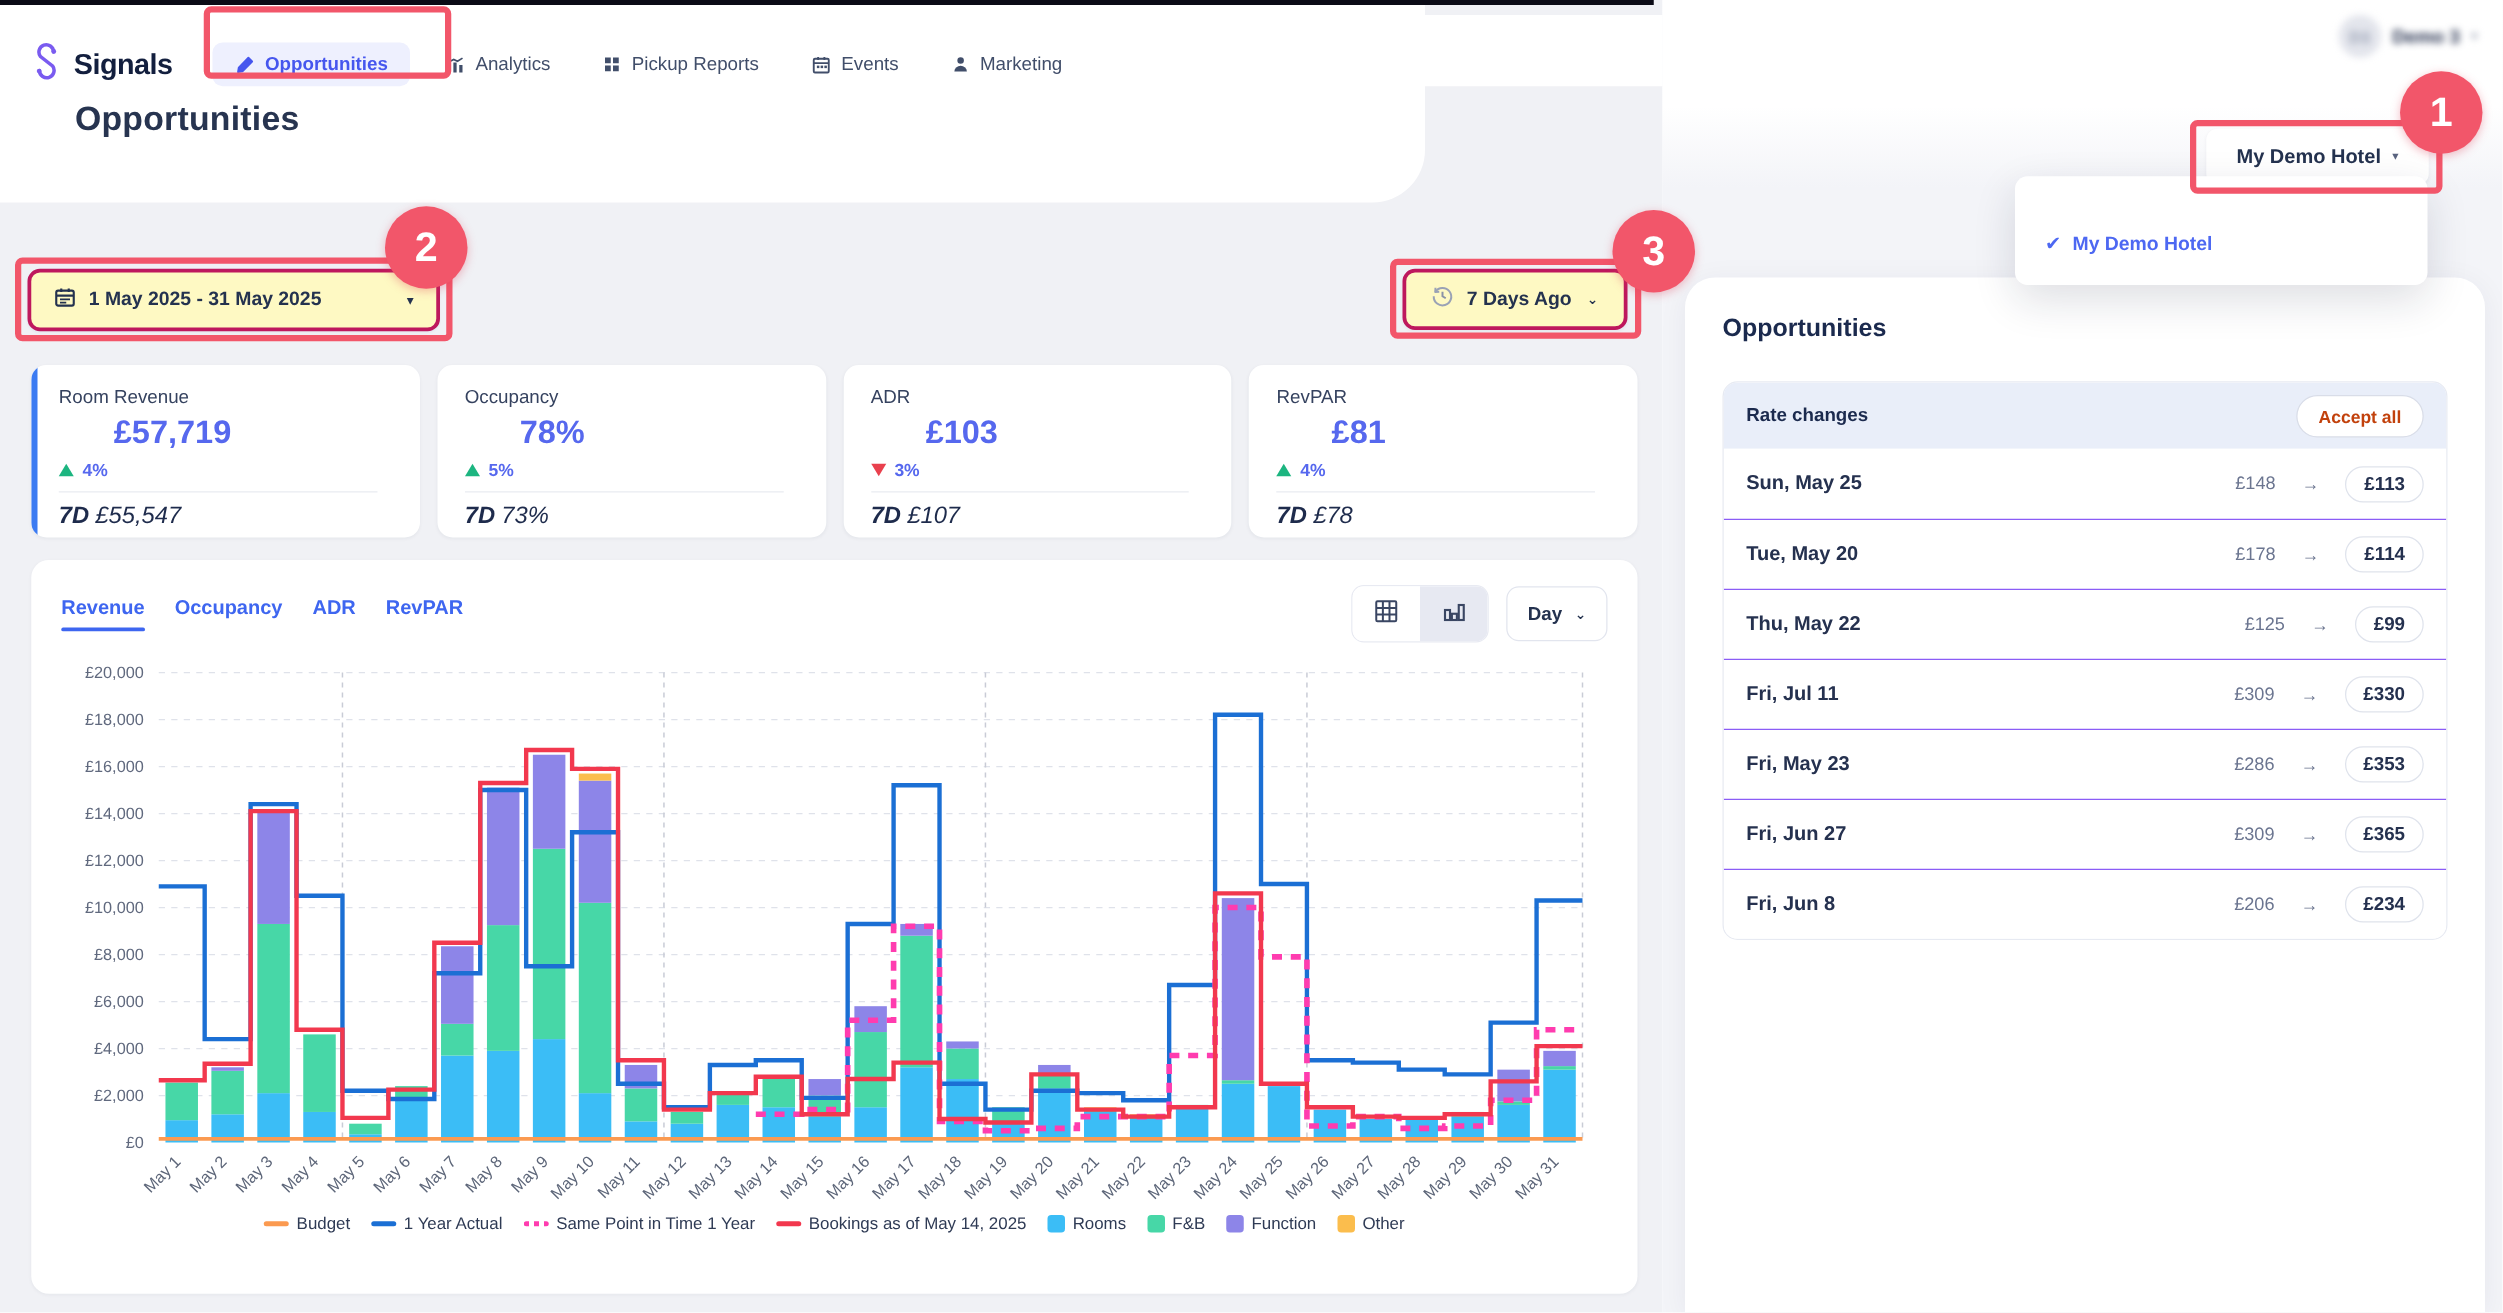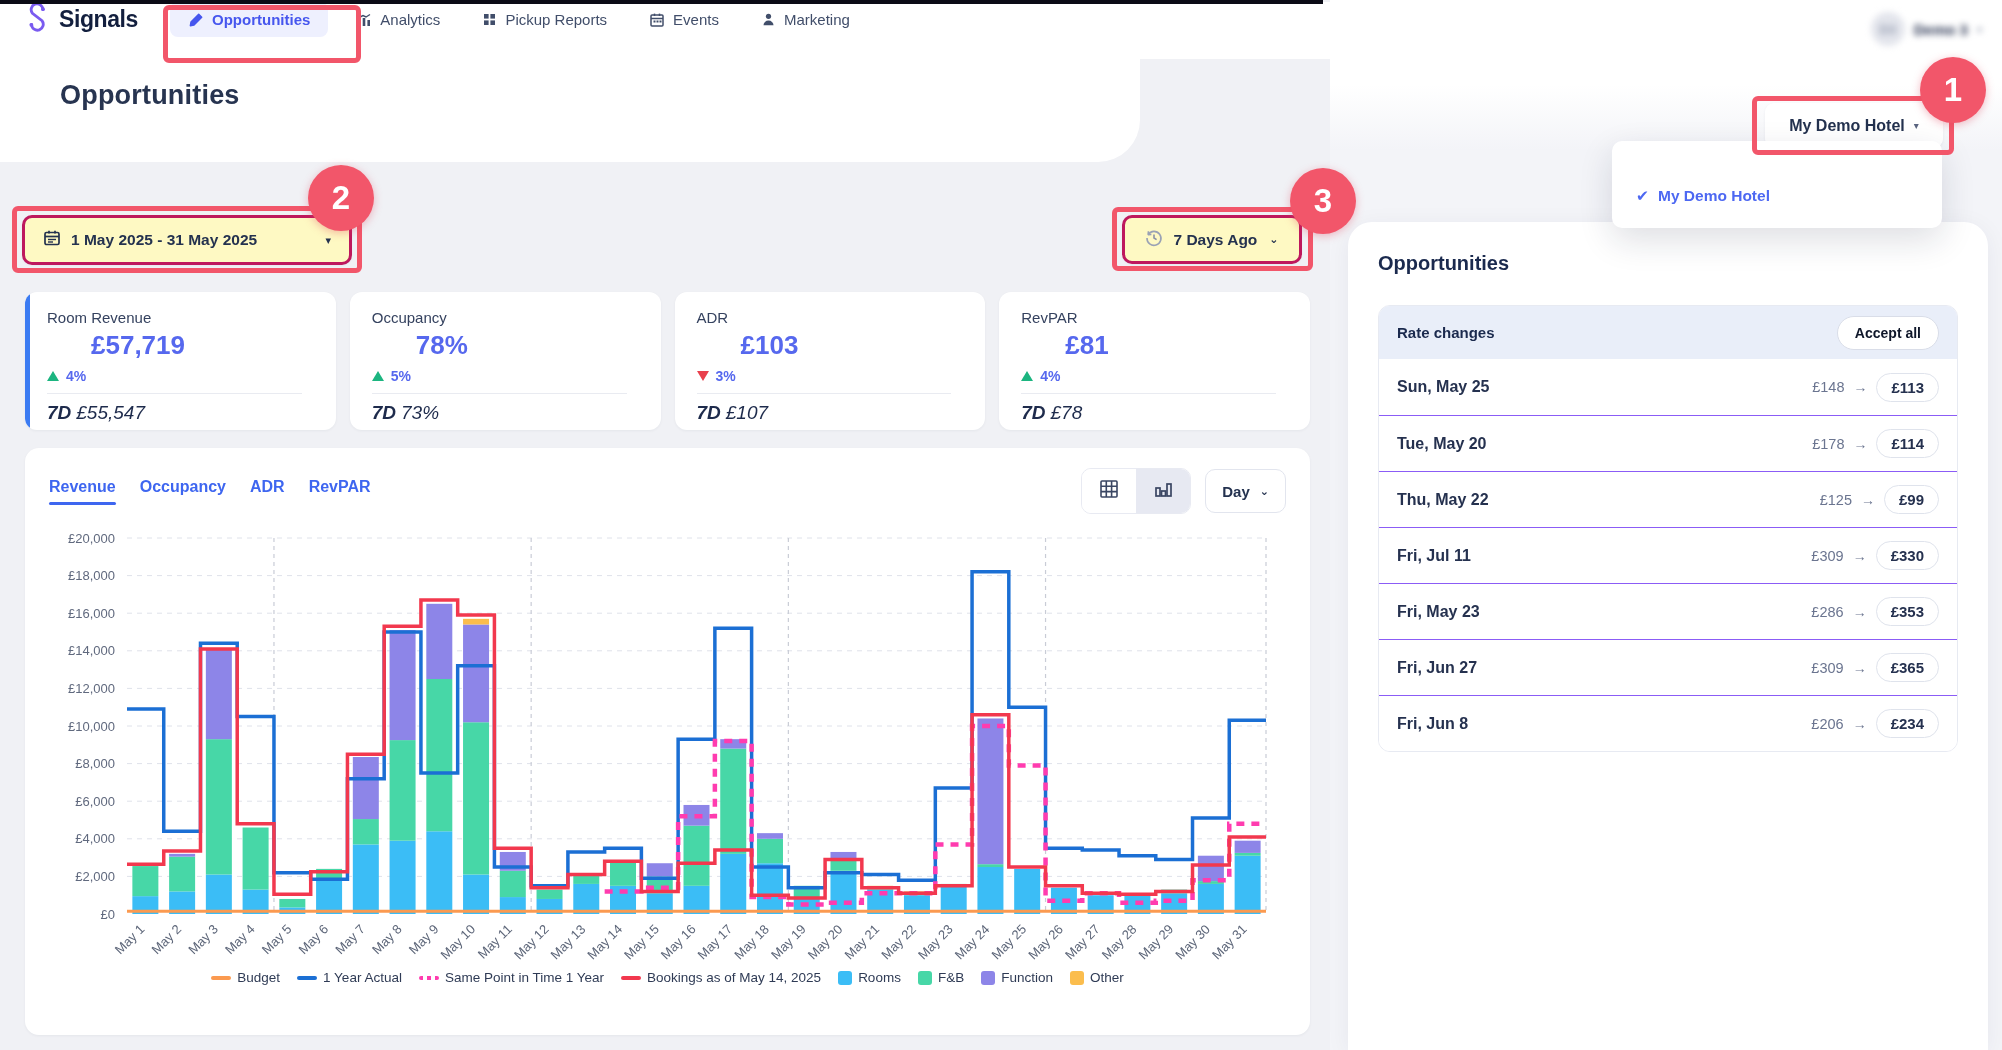--- a/index.html
+++ b/index.html
@@ -2,21 +2,21 @@
 <html><head>
 <meta charset="utf-8">
 <style>
   * { box-sizing: border-box; margin: 0; padding: 0; }
   html,body { width:2002px; height:1050px; font-family:"Liberation Sans","DejaVu Sans",sans-serif; background:#fff; overflow:hidden; }
   #stage { position:relative; width:2002px; height:1050px; background:#fff; }
 
   
   #left-col { position:absolute; left:0; top:0; width:1330px; height:1050px; background:#f0f1f5; }
   #left-white { position:absolute; left:0; top:0; width:1140px; height:162px; background:#fff; border-bottom-right-radius:42px; }
-  #topbar { position:absolute; left:0; top:2px; width:1330px; height:57px; background:#fff; display:flex; align-items:flex-start; z-index:3; }
+  #topbar { position:absolute; left:0; top:12px; width:1330px; height:57px; background:#fff; display:flex; align-items:flex-end; z-index:3; }
   #top-black-line { position:absolute; left:0; top:0; width:1323px; height:4px; background:#0b0b16; z-index:40; }
 
   .logo { display:flex; align-items:center; gap:7px; margin-left:22px; }
   .logo-text { font-size:23px; font-weight:700; color:#131f3e; letter-spacing:-0.4px; }
 
   #nav { display:flex; align-items:center; margin-left:32px; gap:14px; }
   .nav-item { display:flex; align-items:center; gap:8px; padding:9px 14px; font-size:15px; color:#414e6a; font-weight:500; border-radius:8px; cursor:pointer; white-space:nowrap; }
   .nav-item .nico { display:flex; align-items:center; }
   .nav-item.active { background:#eef0fe; color:#4656ee; font-weight:700; padding:9px 18px; }
   .nav-item.active svg * { stroke:#4656ee; fill:#4656ee; }
@@ -68,25 +68,25 @@
   #right-col { position:absolute; left:1330px; top:0; width:672px; height:1050px; background:linear-gradient(#ffffff 0px,#ffffff 85px,#f3f4f8 150px,#f3f4f8 100%); }
   #hotel-btn { position:absolute; left:1765px; top:103px; width:178px; height:45px; background:#fff; border-radius:9px; display:flex; align-items:center; justify-content:center; gap:9px; font-size:16px; font-weight:600; color:#24324f; cursor:pointer; z-index:6; box-shadow:0 1px 3px rgba(25,35,65,0.06); }
   #hotel-caret { font-size:10px; color:#5a6480; }
   #hotel-menu { position:absolute; left:1612px; top:141px; width:330px; height:87px; background:#fff; border-radius:10px; box-shadow:0 12px 34px rgba(20,30,60,0.14); z-index:20; display:flex; align-items:center; padding-top:22px; }
   #hotel-menu-item { display:flex; align-items:center; gap:9px; padding-left:24px; font-size:15.5px; font-weight:700; color:#4d68f2; cursor:pointer; }
   #opps-panel { position:absolute; left:1348px; top:222px; width:640px; height:828px; background:#fff; border-radius:24px 24px 0 0; box-shadow:0 4px 24px rgba(25,35,65,0.06); padding:30px; z-index:5; }
   #opps-title { font-size:20px; font-weight:700; color:#1b2a4e; }
   #rate-card { margin-top:30px; border:1px solid #e7eaf2; border-radius:12px; overflow:hidden; background:#fff; }
   #rate-head { background:#e9eef9; display:flex; align-items:center; justify-content:space-between; padding:11px 18px; height:53px; }
   #rate-title { font-size:15px; font-weight:700; color:#1b2a4e; }
-  #accept-all { background:#fff; border:1px solid #d9dde8; border-radius:18px; padding:8px 17px; font-size:14px; font-weight:600; color:#0f172a; cursor:pointer; }
+  #accept-all { background:#fff; border:1px solid #d9dde8; border-radius:18px; padding:8px 17px; font-size:14px; font-weight:600; color:#c2410c; cursor:pointer; }
   .rate-row { display:flex; align-items:center; justify-content:space-between; padding:0 18px; height:56px; border-top:1px solid #8b5cf6; background:#fff; }
   .rate-row:first-of-type { border-top:none; }
   .rate-day { font-size:16px; font-weight:700; color:#25314f; }
-  .rate-right { display:flex; align-items:center; gap:9px; }
+  .rate-right { display:flex; align-items:center; gap:21px; }
   .rate-old { font-size:14.5px; color:#6b7590; }
   .rate-arrow { font-size:14px; color:#6b7590; }
   .rate-new { border:1.5px solid #dfe3ec; border-radius:17px; padding:5px 14px; font-size:15px; font-weight:700; color:#25314f; background:#fff; cursor:pointer; }
 
   
   .anno-box { position:absolute; border:5px solid #f2566a; border-radius:6px; z-index:50; pointer-events:none; }
   .anno-circle { position:absolute; width:66px; height:66px; border-radius:50%; background:#f2566a; color:#fff; font-size:33px; font-weight:700; display:flex; align-items:center; justify-content:center; z-index:51; pointer-events:none; box-shadow:0 2px 8px rgba(220,60,85,0.35); }
   #anno-nav { left:163px; top:5px; width:198px; height:58px; }
   #anno-box1 { left:1752px; top:96px; width:202px; height:59px; }
   #anno-c1 { left:1920px; top:57px; }

